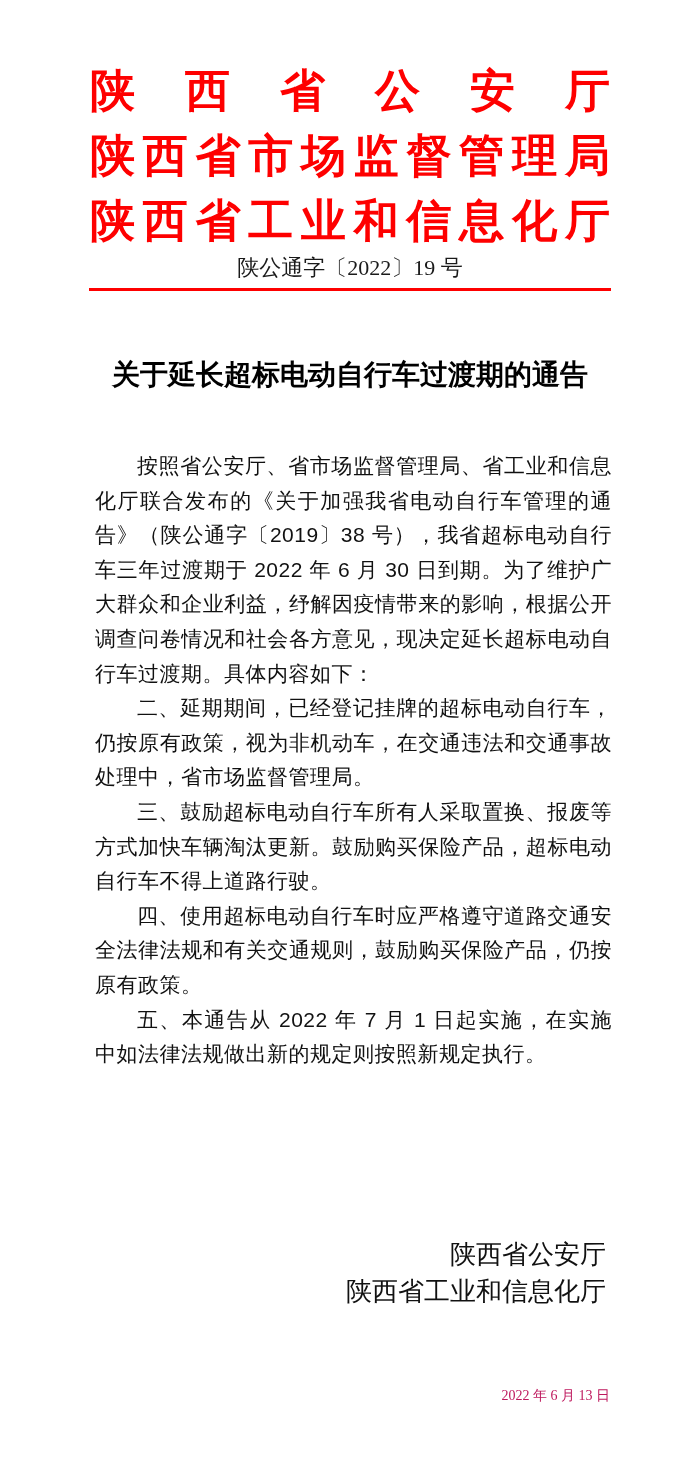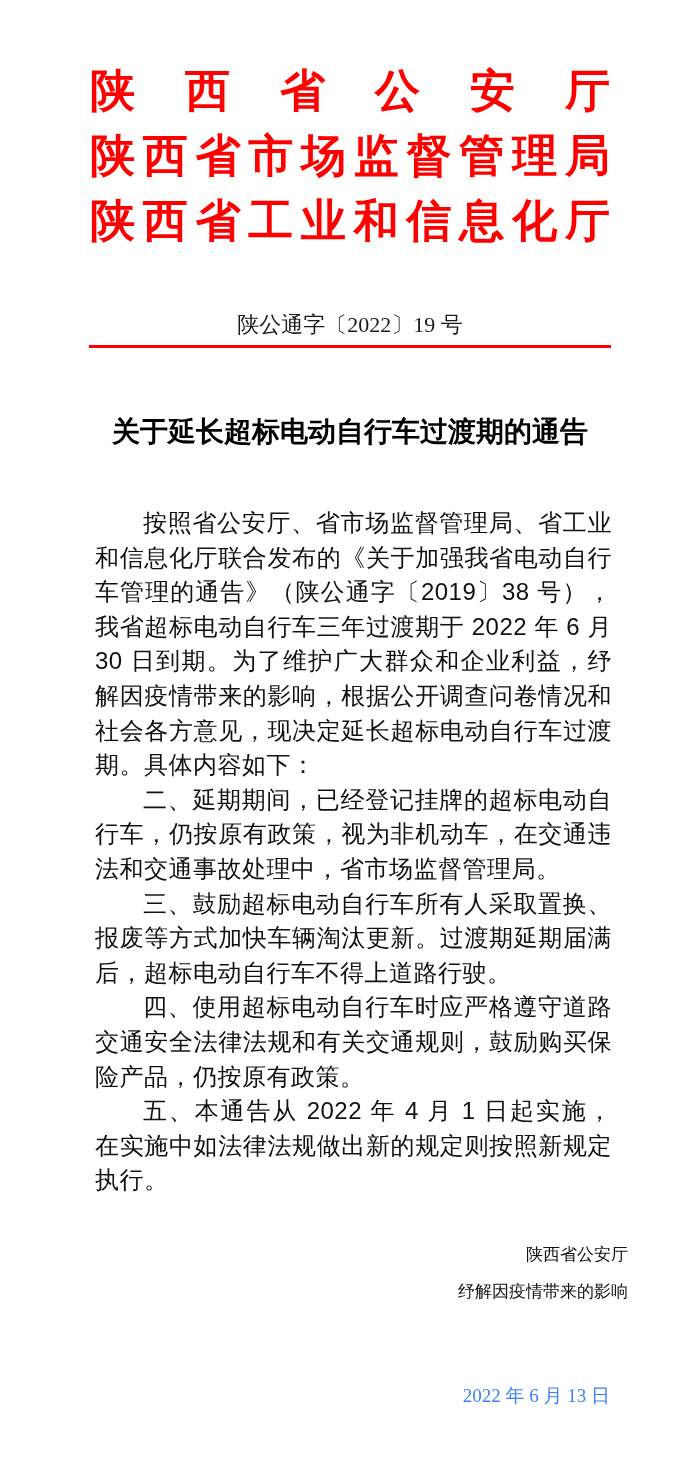--- a/index.html
+++ b/index.html
@@ -27,21 +27,20 @@
     height: 65px;
     font-size: 45px;
     font-weight: bold;
     color: #fe0000;
     line-height: 65px;
     white-space: nowrap;
     font-family: "Liberation Sans", sans-serif;
   }
   
   .doc-number {
-    margin-top: 57px;
     text-align: center;
     font-size: 22px;
     line-height: 30px;
     font-family: "Liberation Serif", serif;
     color: #1a1a1a;
   }
   
   .red-line {
     width: 522px;
     height: 3px;
@@ -56,47 +55,47 @@
     font-weight: bold;
     line-height: 36px;
     color: #000000;
   }
   
   .notice-body {
     margin: 56px 88px 0 95px;
   }
   .notice-body p {
     margin: 0;
-    font-size: 24px;
+    font-size: 21px;
     line-height: 34.6px;
     text-align: justify;
     text-justify: inter-ideograph;
     text-indent: 2em;
     color: #111111;
     letter-spacing: 0.5px;
   }
   
   .signature-block {
     position: absolute;
     top: 1236px;
-    right: 72px;
+    right: 94px;
     text-align: right;
-    font-size: 17px;
+    font-size: 26px;
     line-height: 37px;
     color: #111111;
   }
   
   .issue-date {
     position: absolute;
     top: 1382px;
     right: 90px;
-    font-size: 19px;
+    font-size: 14px;
     line-height: 28px;
     font-family: "Liberation Serif", serif;
-    color: #3b82f6;
+    color: #be185d;
   }
 </style>
 </head>
 <body>
 
 <div class="page">
 
   <div class="header-block">
     <div class="header-line">
         <span>陕</span>
@@ -134,25 +133,25 @@
 
   <div class="doc-number">陕公通字〔2022〕19 号</div>
 
   <div class="red-line"></div>
 
   <div class="notice-title">关于延长超标电动自行车过渡期的通告</div>
 
   <div class="notice-body">
     <p>按照省公安厅、省市场监督管理局、省工业和信息化厅联合发布的《关于加强我省电动自行车管理的通告》（陕公通字〔2019〕38 号），我省超标电动自行车三年过渡期于 2022 年 6 月 30 日到期。为了维护广大群众和企业利益，纾解因疫情带来的影响，根据公开调查问卷情况和社会各方意见，现决定延长超标电动自行车过渡期。具体内容如下：</p>
     <p>二、延期期间，已经登记挂牌的超标电动自行车，仍按原有政策，视为非机动车，在交通违法和交通事故处理中，省市场监督管理局。</p>
-    <p>三、鼓励超标电动自行车所有人采取置换、报废等方式加快车辆淘汰更新。过渡期延期届满后，超标电动自行车不得上道路行驶。</p>
+    <p>三、鼓励超标电动自行车所有人采取置换、报废等方式加快车辆淘汰更新。鼓励购买保险产品，超标电动自行车不得上道路行驶。</p>
     <p>四、使用超标电动自行车时应严格遵守道路交通安全法律法规和有关交通规则，鼓励购买保险产品，仍按原有政策。</p>
-    <p>五、本通告从 2022 年 4 月 1 日起实施，在实施中如法律法规做出新的规定则按照新规定执行。</p>
+    <p>五、本通告从 2022 年 7 月 1 日起实施，在实施中如法律法规做出新的规定则按照新规定执行。</p>
   </div>
 
   <div class="signature-block">
     <div>陕西省公安厅</div>
-    <div>纾解因疫情带来的影响</div>
+    <div>陕西省工业和信息化厅</div>
   </div>
 
   <div class="issue-date">2022 年 6 月 13 日</div>
 
 </div>
 
 </body></html>

